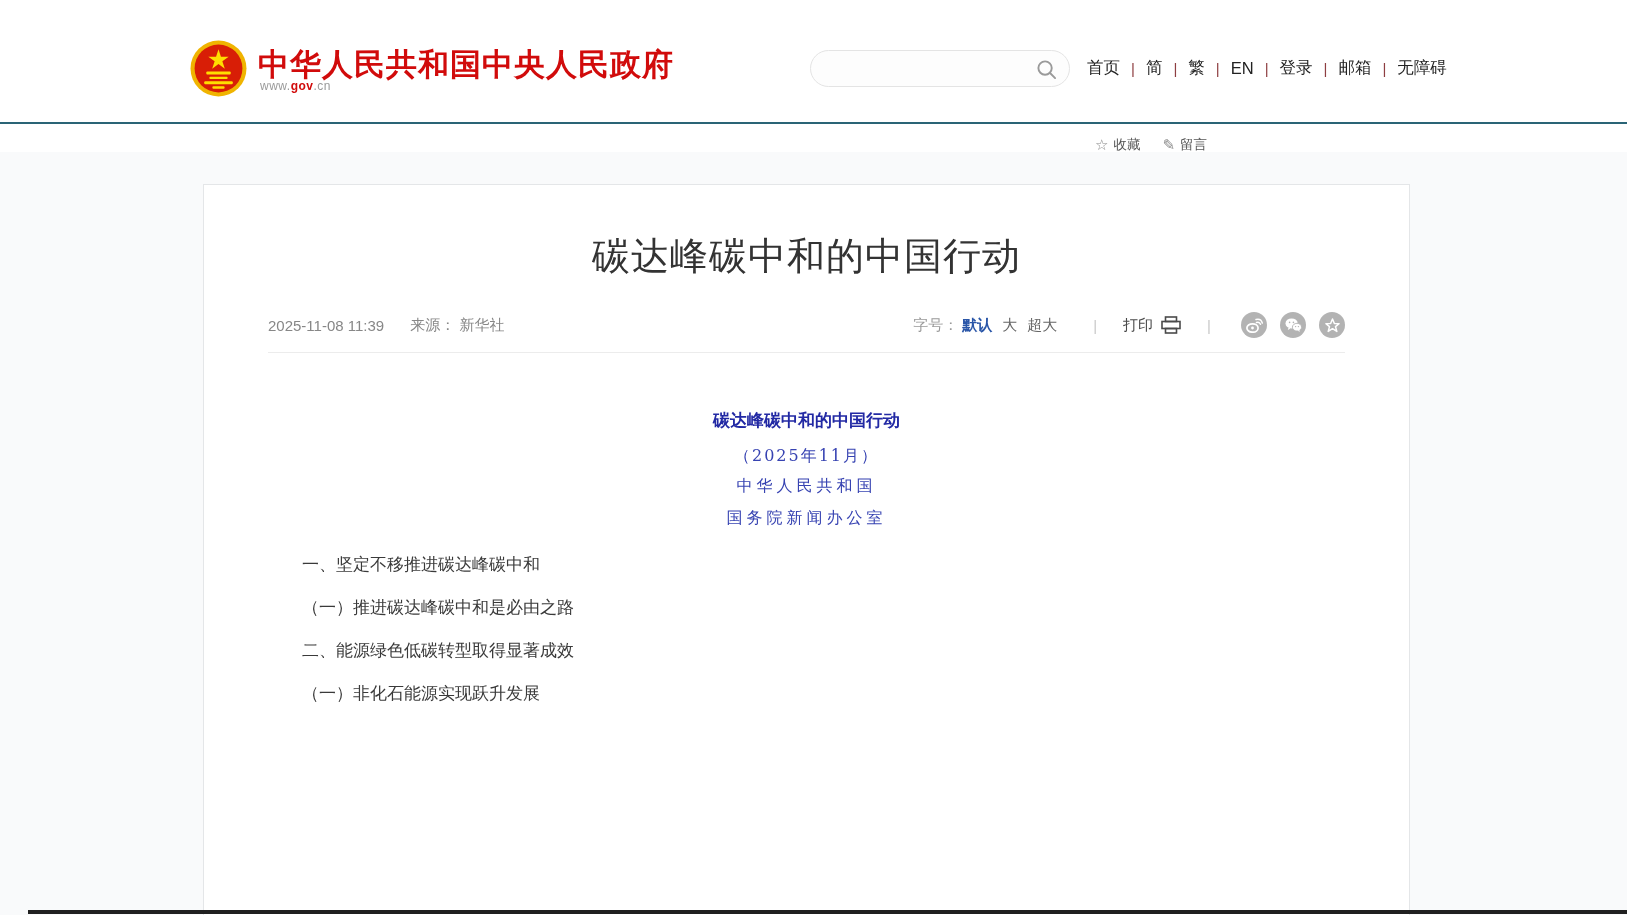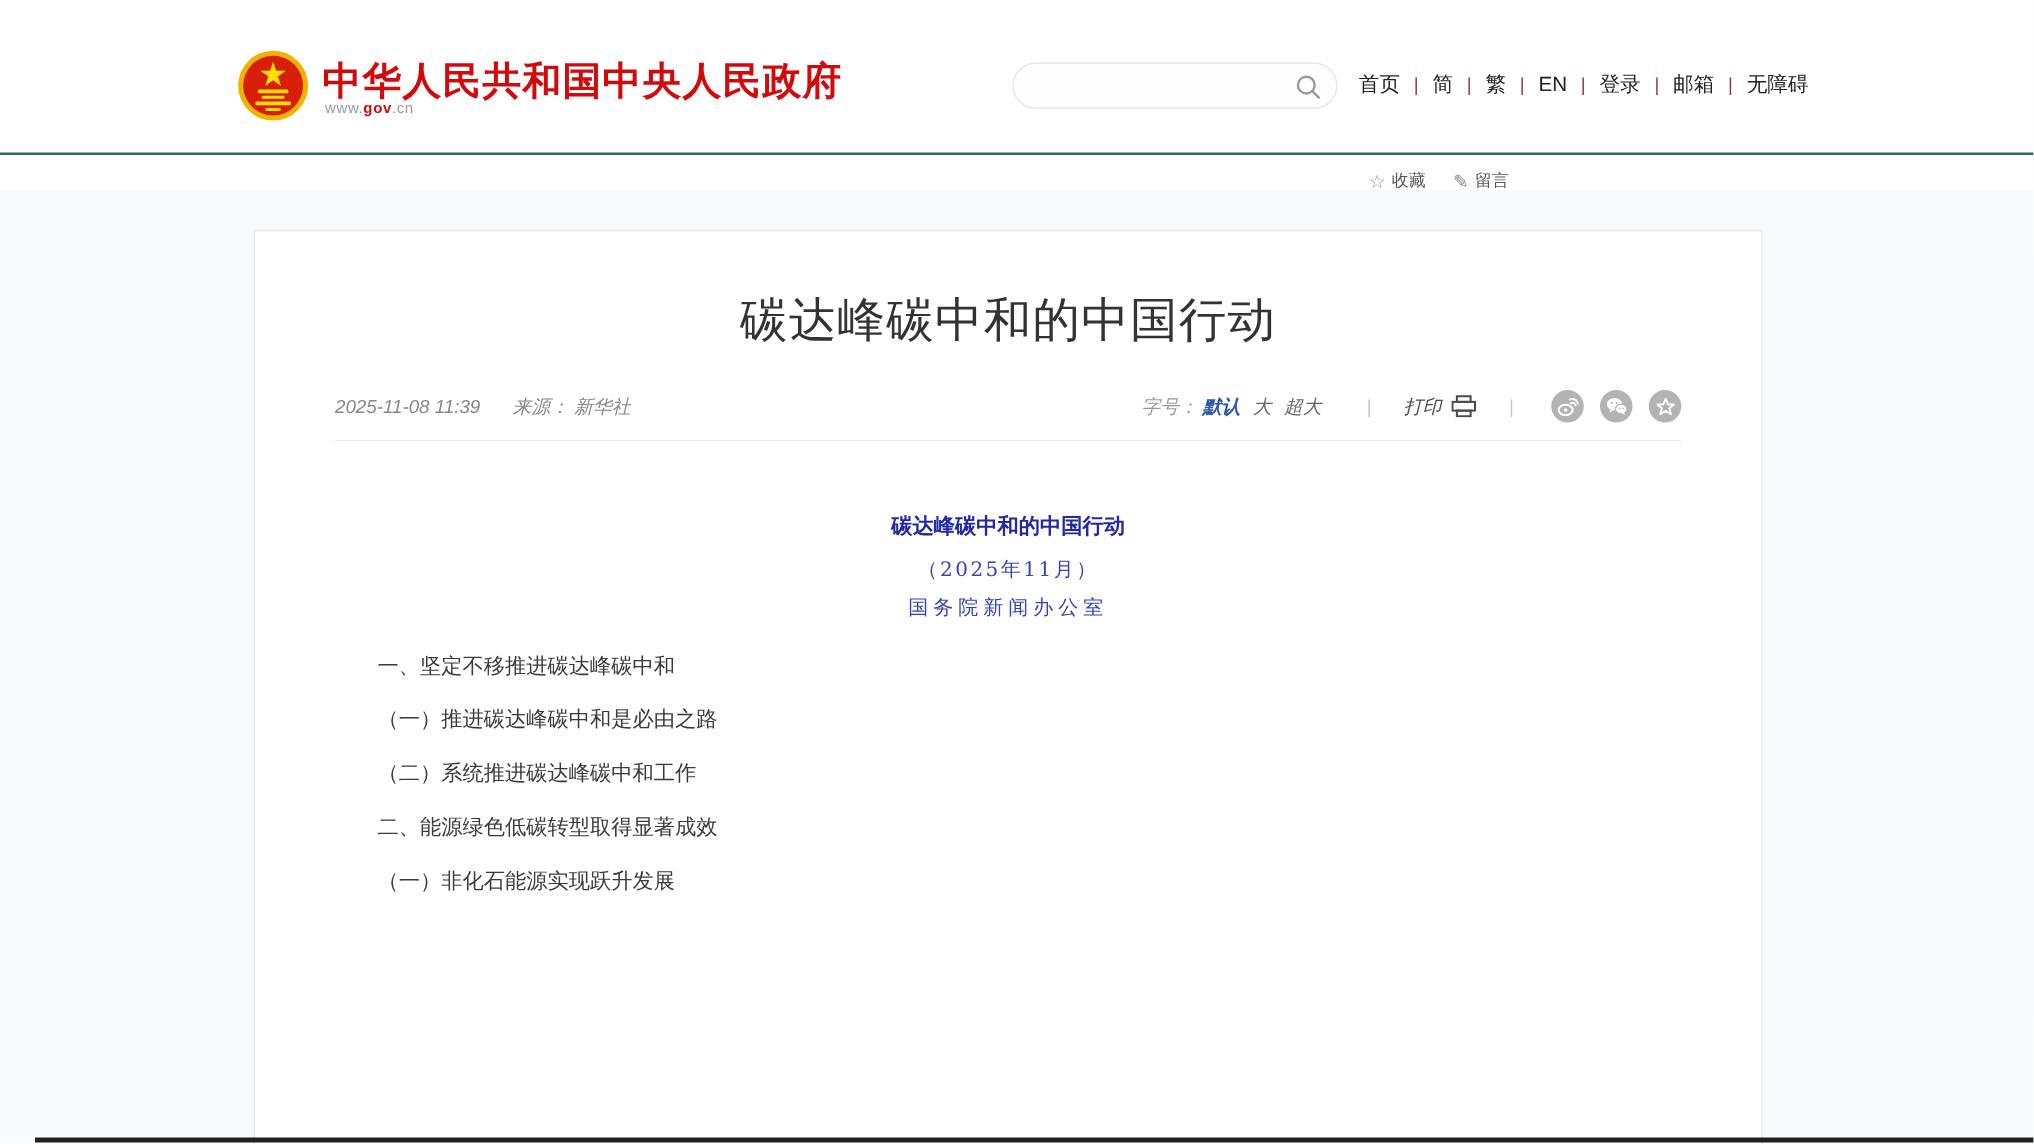--- a/index.html
+++ b/index.html
@@ -35,21 +35,21 @@
 
   
   .article-box { position:absolute; left:203px; top:184px; width:1207px; height:780px;
                  background:#fff; border:1px solid #e4e6e8; }
   .article-inner { padding:0 64px; }
 
   .article-title { margin-top:46px; text-align:center; font-size:38px; color:#333;
                    font-weight:500; letter-spacing:1px; }
 
   .meta-row { margin-top:30px; padding-bottom:14px; border-bottom:1px solid #ececec;
-              display:flex; align-items:center; font-size:15px; color:#878787;font-style:italic; }
+              display:flex; align-items:center; font-size:15px; color:#878787; }
   .meta-left { display:flex; align-items:center; gap:26px; }
   .meta-right { margin-left:auto; display:flex; align-items:center; }
   .fs-label { color:#999; }
   .fs-default { color:#2a56a8; font-weight:bold; margin:0 10px 0 4px; cursor:pointer; }
   .fs-opt { color:#666; margin-right:10px; cursor:pointer; }
   .meta-sep { color:#c9c9c9; margin:0 26px; }
   .print { color:#4a4a4a; display:flex; align-items:center; gap:8px; cursor:pointer; }
   .share-icons { display:flex; gap:13px; margin-left:4px; }
   .circle-icon { width:26px; height:26px; border-radius:50%; background:#b3b3b3;
                  display:flex; align-items:center; justify-content:center; cursor:pointer; }
@@ -177,24 +177,24 @@
                 <polygon points="8,1 10,5.8 15,6 11.2,9.2 12.6,14.3 8,11.4 3.4,14.3 4.8,9.2 1,6 6,5.8" fill="none" stroke="#fff" stroke-width="1.6" stroke-linejoin="round"></polygon>
               </svg>
             </span>
           </span>
         </div>
       </div>
 
       <div class="body-section">
         <p class="para doc-title">碳达峰碳中和的中国行动</p>
         <p class="para doc-meta m1">（2025年11月）</p>
+        <p class="para doc-meta m2">中华人民共和国</p>
         <p class="para doc-meta m3">国务院新闻办公室</p>
         <p class="para toc-item">一、坚定不移推进碳达峰碳中和</p>
         <p class="para toc-item">（一）推进碳达峰碳中和是必由之路</p>
-        <p class="para toc-item">（二）系统推进碳达峰碳中和工作</p>
         <p class="para toc-item">二、能源绿色低碳转型取得显著成效</p>
         <p class="para toc-item">（一）非化石能源实现跃升发展</p>
       </div>
 
     </div>
   </div>
 
   <div class="bottom-edge"></div>
 </div>
 

